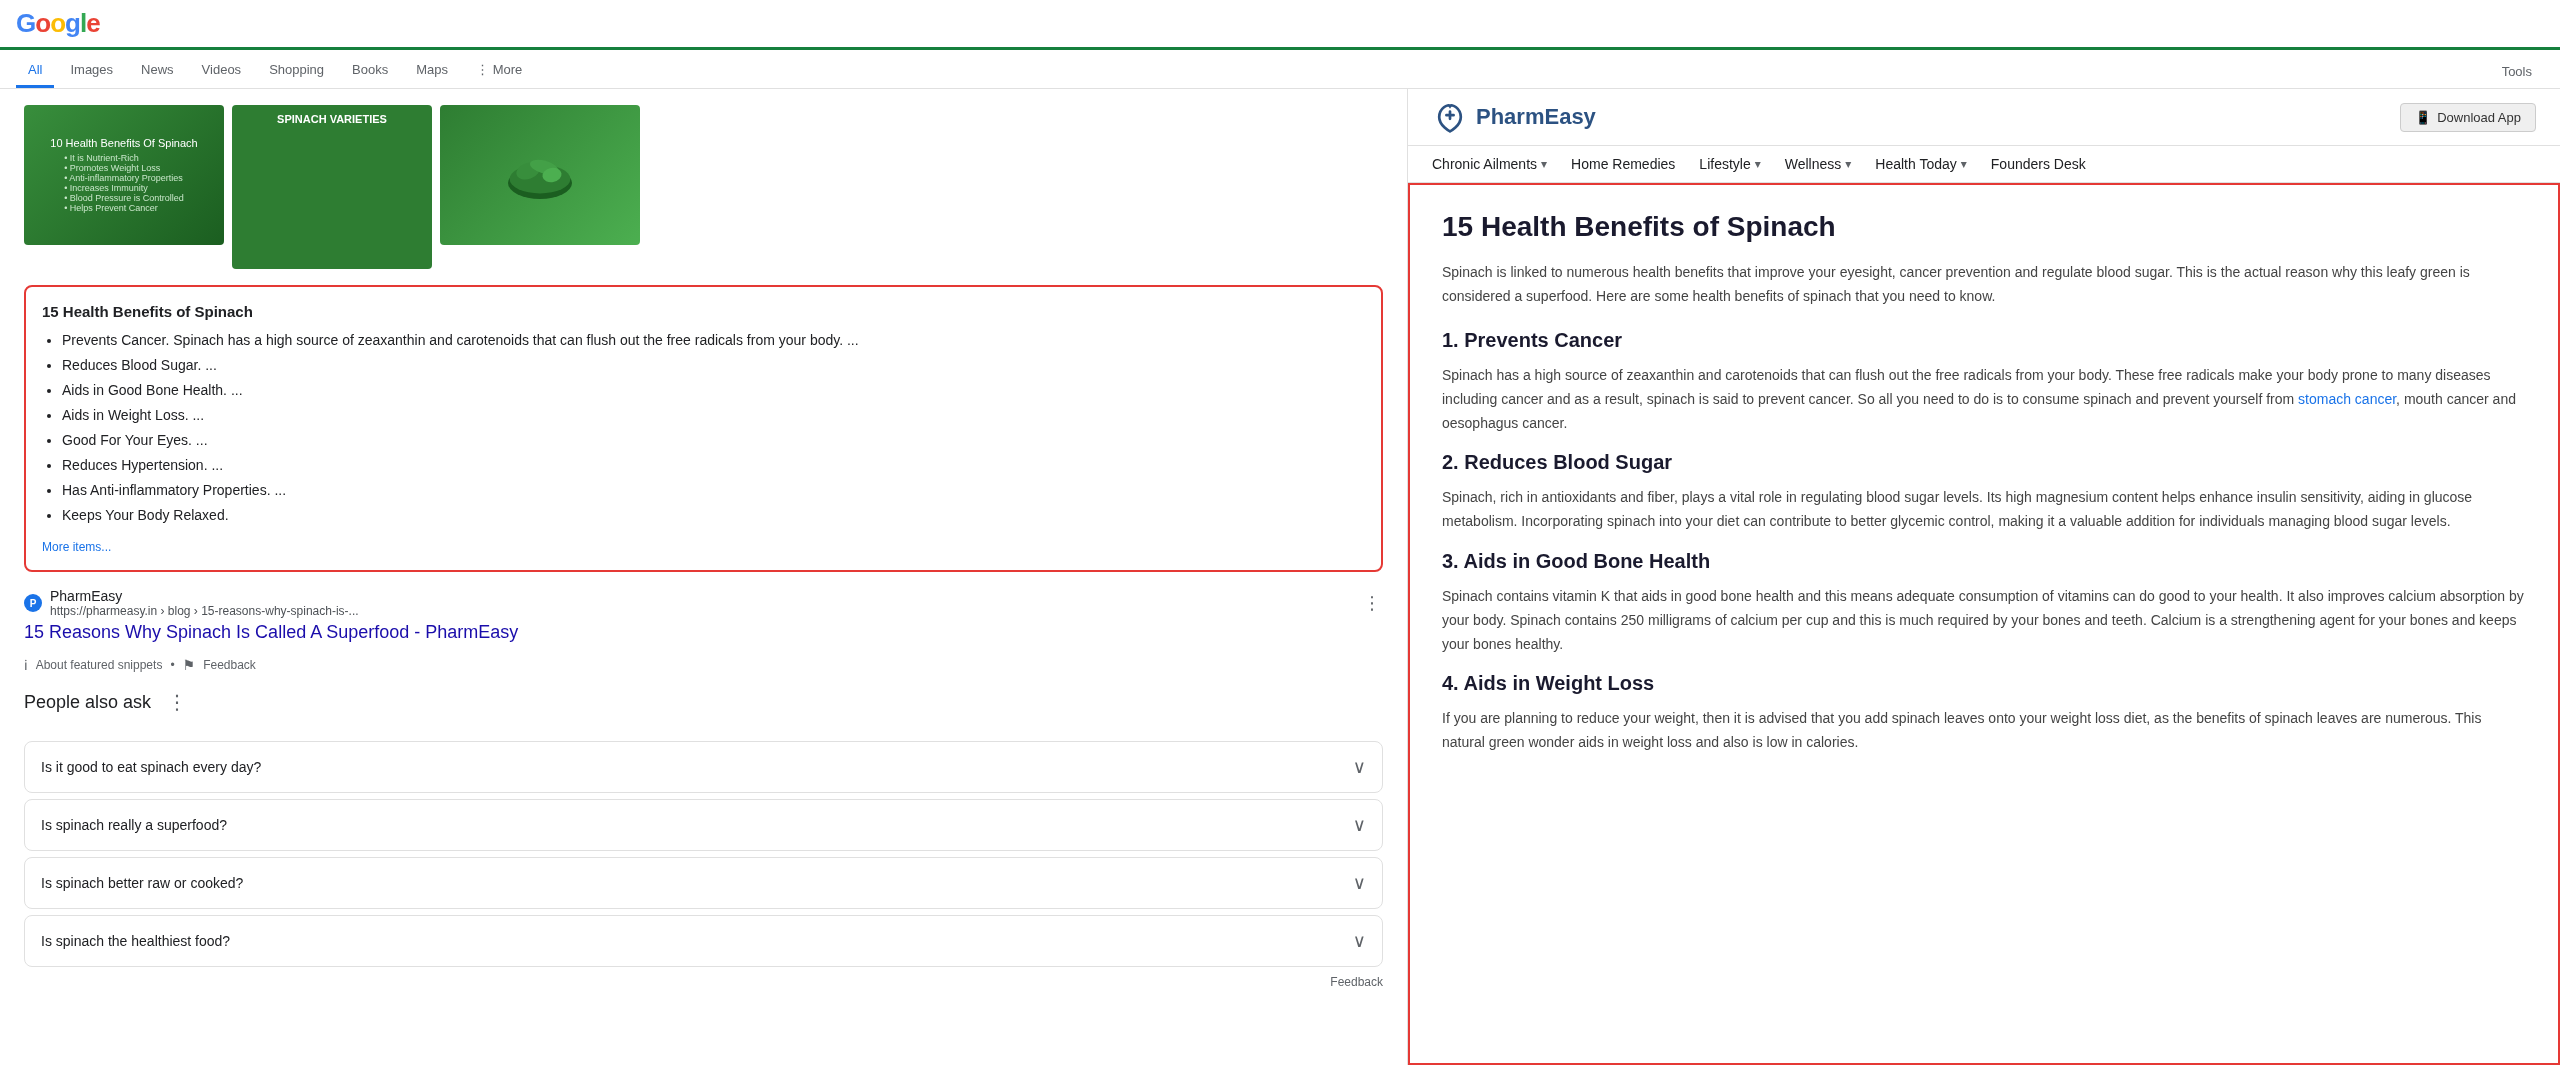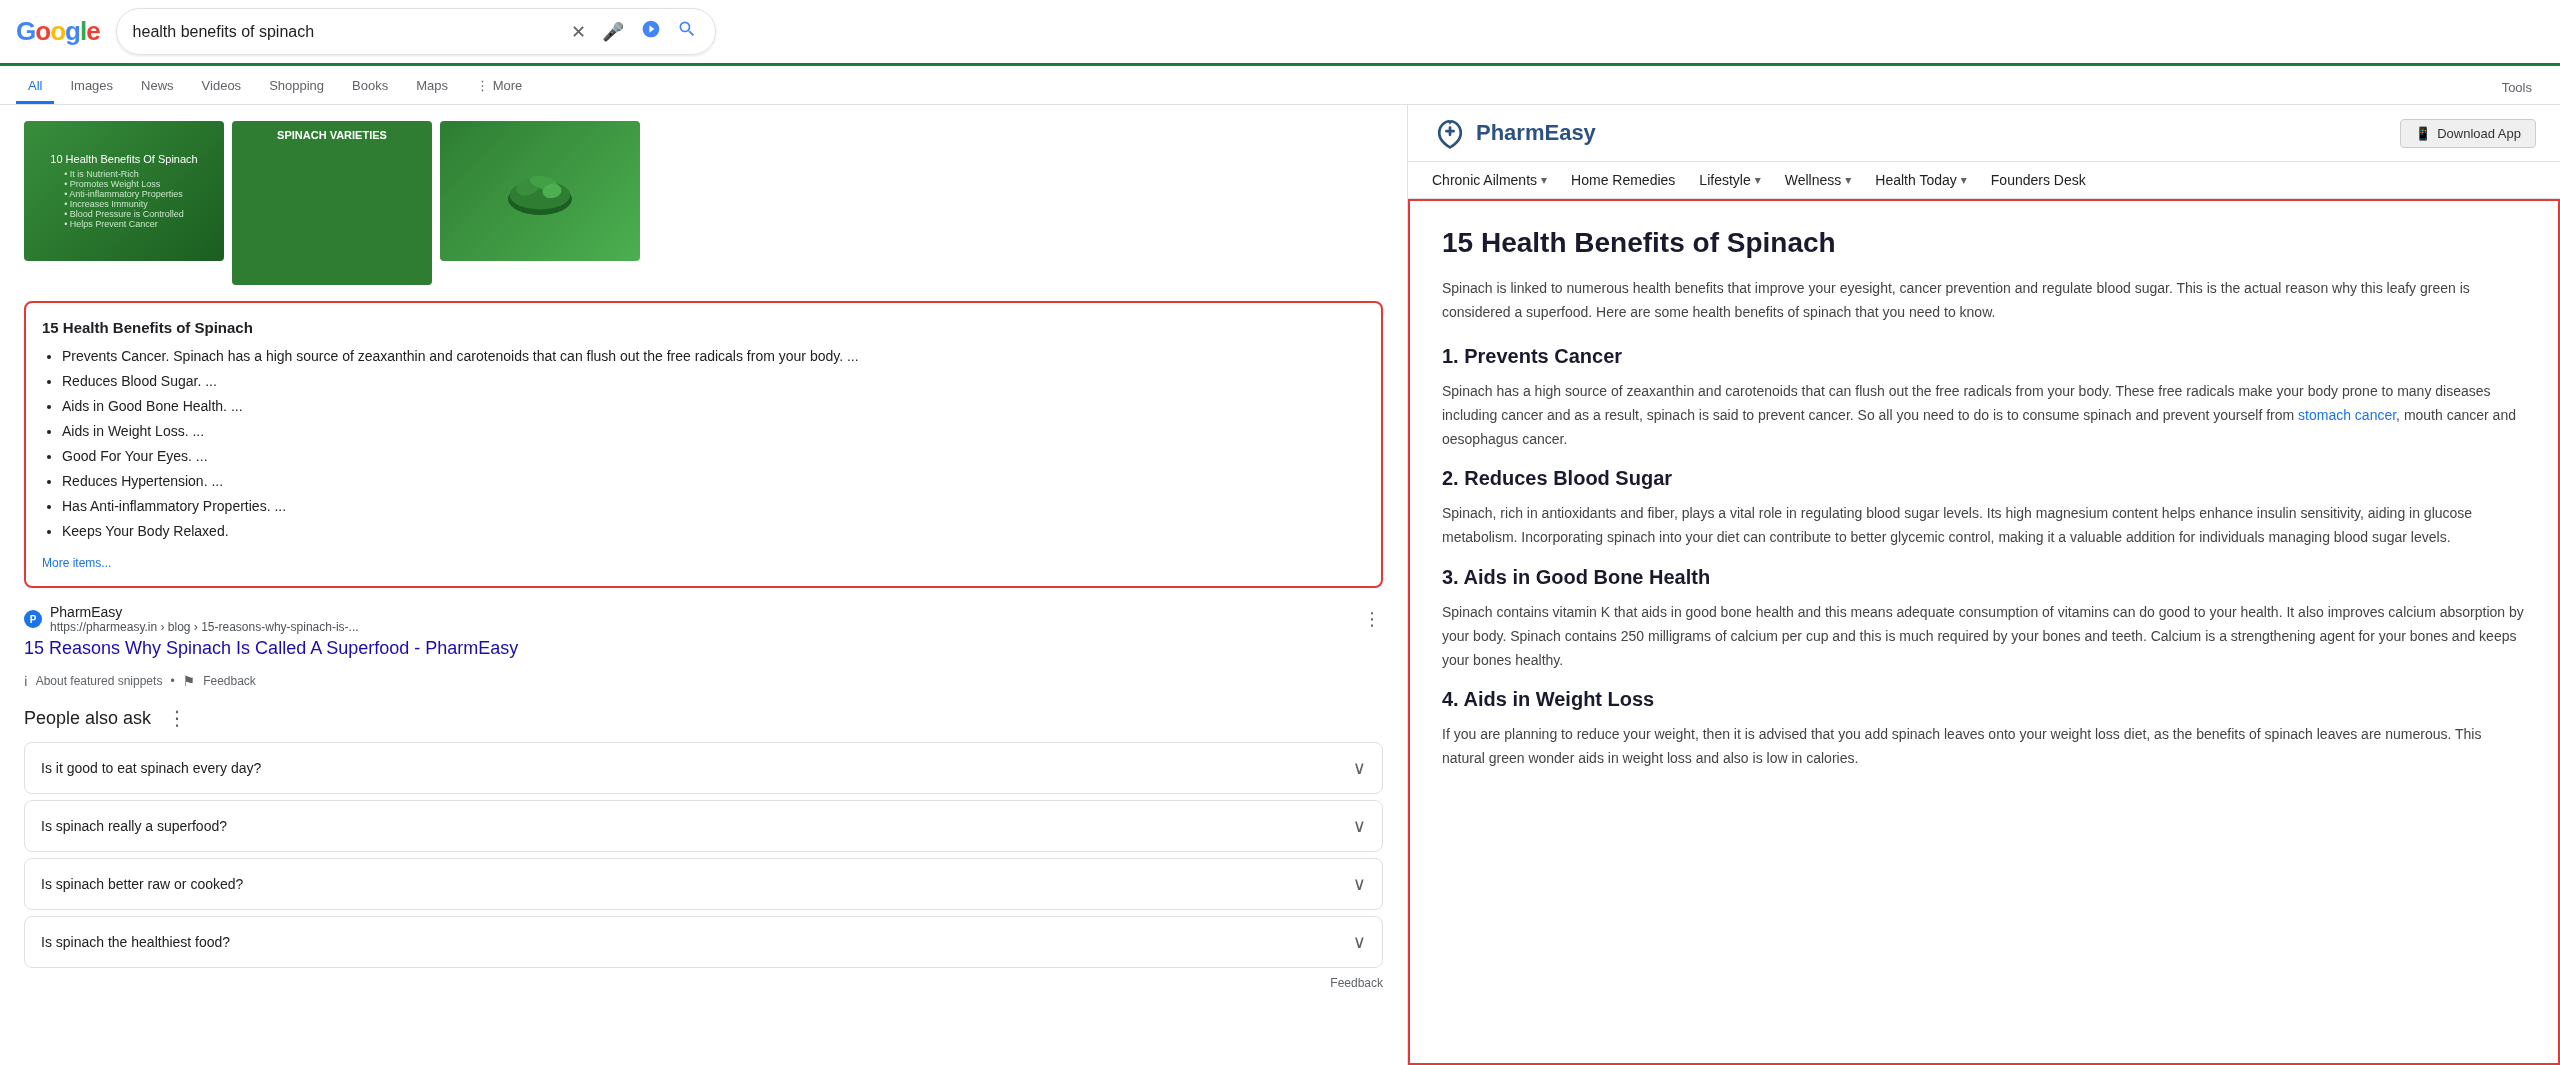--- a/index.html
+++ b/index.html
@@ -52,21 +52,21 @@
     
     .images-row { display: flex; gap: 8px; margin-bottom: 16px; }
     .image-thumb { width: 200px; height: 140px; background: #c8e6c9; border-radius: 4px; display: flex; align-items: center; justify-content: center; overflow: hidden; flex-shrink: 0; }
     .image-thumb-2 { width: 200px; height: 164px; background: #2e7d32; border-radius: 4px; display: flex; align-items: flex-start; justify-content: center; overflow: hidden; }
     .spinach-visual { width: 100%; height: 100%; background: linear-gradient(135deg, #388e3c, #1b5e20); display: flex; flex-direction: column; align-items: center; justify-content: center; gap: 4px; padding: 8px; }
     .spinach-visual-title { color: white; font-size: 11px; font-weight: normal; }
     .spinach-visual-list { color: #c8e6c9; font-size: 9px; text-align: left; }
 
     
     .paa-section { margin-top: 16px; }
-    .paa-title { font-size: 18px; font-weight: 500; margin-bottom: 12px; display: flex; align-items: center; gap: 16px; }
+    .paa-title { font-size: 18px; font-weight: 500; margin-bottom: 27px; display: flex; align-items: center; gap: 16px; }
     .paa-dots { color: #5f6368; font-size: 20px; cursor: pointer; }
     .paa-item { border: 1px solid #e0e0e0; border-radius: 8px; margin-bottom: 6px; padding: 14px 16px; display: flex; justify-content: space-between; align-items: center; cursor: pointer; }
     .paa-question { font-size: 14px; color: #202124; }
     .paa-chevron { color: #5f6368; font-size: 18px; }
     .paa-feedback { text-align: right; font-size: 12px; color: #5f6368; margin-top: 8px; cursor: pointer; }
 
     
     .right-panel { width: 45%; overflow-y: auto; display: flex; flex-direction: column; }
     .pharmeasy-header { display: flex; align-items: center; justify-content: space-between; padding: 10px 24px; border-bottom: 1px solid #e0e0e0; }
     .pharmeasy-logo { display: flex; align-items: center; gap: 8px; }
@@ -84,37 +84,20 @@
     .article-section-title { font-size: 20px; font-weight: bold; color: #1a1a2e; margin-bottom: 12px; margin-top: 4px; }
     .article-section-text { font-size: 14px; line-height: 1.7; color: #444; margin-bottom: 16px; }
     .article-link { color: #1a73e8; text-decoration: none; }
   </style>
 </head>
 <body>
 
 <div class="top-bar">
   <div class="google-logo">
     <span class="g-blue">G</span><span class="g-red">o</span><span class="g-yellow">o</span><span class="g-blue2">g</span><span class="g-green">l</span><span class="g-red2">e</span>
-  </div>
-  <div class="search-box-wrapper">
-    <input class="search-input" type="text" value="health benefits of spinach" style="">
-    <div class="search-icon-group">
-      <button class="icon-btn">✕</button>
-      <button class="icon-btn">🎤</button>
-      <button class="icon-btn">
-        <svg width="20" height="20" viewBox="0 0 24 24" fill="#4285F4">
-            <path d="M12 2C6.48 2 2 6.48 2 12s4.48 10 10 10 10-4.48 10-10S17.52 2 12 2zm-2 14.5v-9l6 4.5-6 4.5z"></path>
-          </svg>
-      </button>
-      <button class="icon-btn">
-        <svg width="20" height="20" viewBox="0 0 24 24" fill="#4285F4">
-            <path d="M15.5 14h-.79l-.28-.27A6.471 6.471 0 0 0 16 9.5 6.5 6.5 0 1 0 9.5 16c1.61 0 3.09-.59 4.23-1.57l.27.28v.79l5 4.99L20.49 19l-4.99-5zm-6 0C7.01 14 5 11.99 5 9.5S7.01 5 9.5 5 14 7.01 14 9.5 11.99 14 9.5 14z"></path>
-          </svg>
-      </button>
-    </div>
   </div>
 </div>
 
 <div class="nav-tabs">
   <div class="nav-tab active">All</div>
   <div class="nav-tab">Images</div>
   <div class="nav-tab">News</div>
   <div class="nav-tab">Videos</div>
   <div class="nav-tab">Shopping</div>
   <div class="nav-tab">Books</div>

